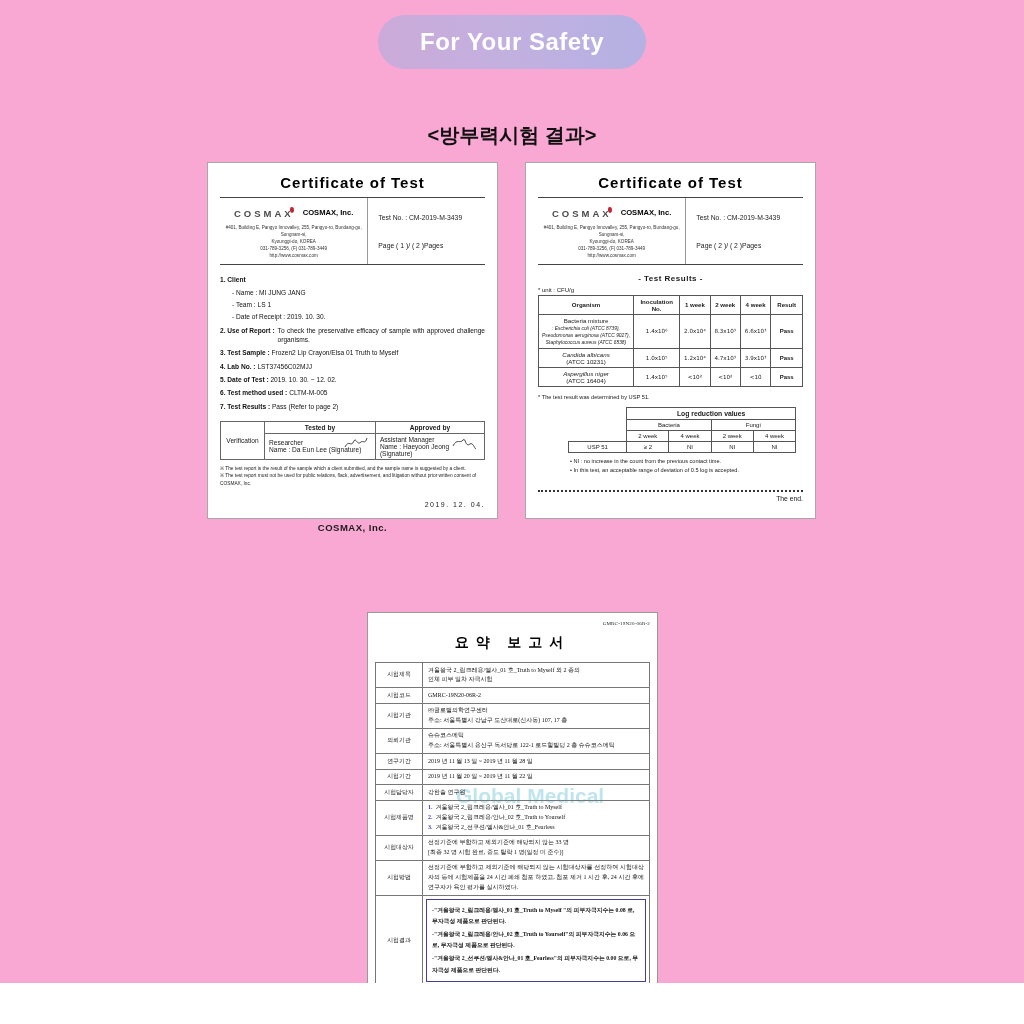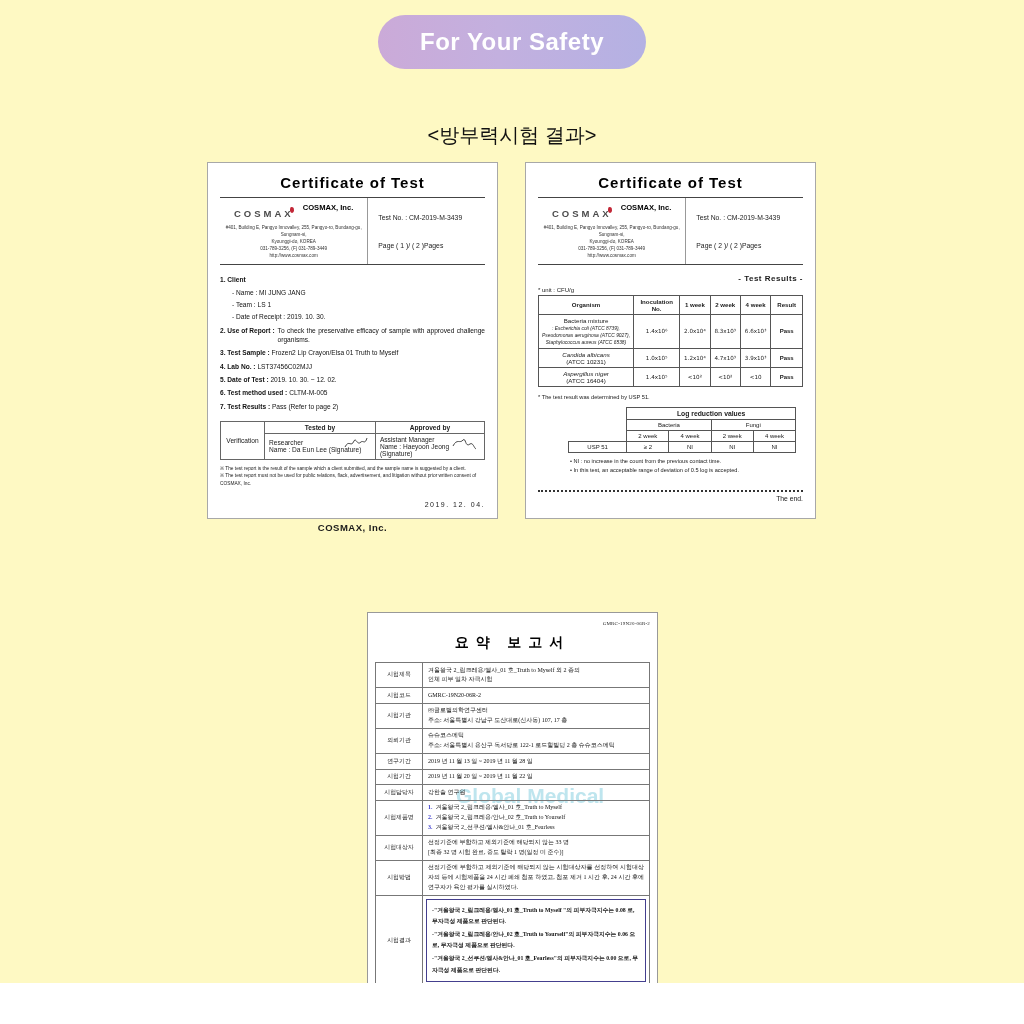--- a/index.html
+++ b/index.html
@@ -1,38 +1,38 @@
 <!DOCTYPE html>
 <html><head>
 <meta charset="utf-8">
 <style>
   * { margin:0; padding:0; box-sizing:border-box; }
   html,body { background:#ffffff; }
   body { font-family:"Liberation Sans", sans-serif; color:#1a1a1a; }
-  .page { position:relative; width:1024px; height:983px; background:#fef9c3; overflow:hidden; }
+  .page { position:relative; width:1024px; height:983px; background:#f9a8d4; overflow:hidden; }
 
   
   .banner { position:absolute; top:15px; left:50%; transform:translateX(-50%);
     width:268px; height:54px; border-radius:27px;
     background:linear-gradient(90deg,#cbaad8 0%,#c3b0df 45%,#b4b1e3 100%);
     color:#ffffff; font-size:24px; font-weight:bold; text-align:center; line-height:54px; letter-spacing:0.5px;}
 
-  .section-heading { position:absolute; width:100%; text-align:center; font-size:20px; font-weight:normal; color:#111; letter-spacing:0px; }
+  .section-heading { position:absolute; width:100%; text-align:center; font-size:20px; font-weight:bold; color:#111; letter-spacing:0px; }
   #h-sec1 { top:122px; }
   #h-sec2 { top:572px; }
 
   
   .cert { position:absolute; top:162px; width:291px; height:357px; border:1px solid #a8a8a8; background:#fff; padding:8px 12px; }
   #cert1 { left:207px; }
   #cert2 { left:525px; }
   .cert-title { text-align:center; font-size:15px; font-weight:bold; letter-spacing:1px; padding:3px 0 6px; color:#000; }
   .cert-head { border-top:1.5px solid #444; border-bottom:1.5px solid #444; display:flex; }
   .cert-head-left { flex:1.35; border-right:1px solid #999; text-align:center; padding:5px 3px 4px; }
   .cert-head-right { flex:1; padding:5px 2px 4px 10px; display:flex; flex-direction:column; justify-content:space-around; font-size:6.8px; color:#222; }
-  .logo-line { display:flex; align-items:flex-start; justify-content:center; gap:5px; }
+  .logo-line { display:flex; align-items:center; justify-content:center; gap:5px; }
   .logo-word { font-size:9.5px; letter-spacing:3px; color:#4a4a4a; font-weight:bold; }
   .logo-dot { display:inline-block; width:4px; height:6px; background:#c22737; border-radius:40% 60% 50% 50%; position:relative; top:-4px; left:-4px; }
   .logo-company { font-size:7.6px; font-weight:bold; color:#000; }
   .addr { font-size:4.6px; color:#333; line-height:1.55; margin-top:3px; }
 
   .cert-body { font-size:6.6px; color:#111; padding-top:7px; line-height:1.35; }
   .item { margin-top:4.5px; }
   .b { font-weight:bold; }
   .sub-lines { margin:2px 0 0 12px; line-height:1.8; }
   .wrap-item { display:flex; gap:3px; }
@@ -43,21 +43,21 @@
   table.vtable th { font-weight:bold; text-align:center; }
   .v-cell { width:44px; text-align:center; vertical-align:middle; }
   .sig-td { position:relative; height:26px; vertical-align:middle; }
   .sig { position:absolute; right:6px; top:2px; }
 
   .notes { font-size:4.8px; color:#222; line-height:1.55; margin-top:5px; }
   .cert-date { text-align:right; font-size:7px; letter-spacing:1.5px; margin-top:14px; }
   .cert-company { text-align:center; font-size:9.5px; font-weight:bold; margin-top:14px; letter-spacing:0.5px; }
 
   
-  .results-heading { text-align:right; font-weight:bold; font-size:8px; margin:9px 0 4px; letter-spacing:0.5px; }
+  .results-heading { text-align:center; font-weight:bold; font-size:8px; margin:9px 0 4px; letter-spacing:0.5px; }
   .unit-note { font-size:6px; margin-bottom:2px; }
   table.rtable { width:100%; border-collapse:collapse; font-size:6px; }
   table.rtable th, table.rtable td { border:1px solid #555; text-align:center; padding:2px 1px; }
   table.rtable th { font-weight:bold; font-size:6.1px; }
   .org-name { font-size:6.2px; }
   .org-sub { font-style:italic; font-size:4.9px; color:#222; line-height:1.45; margin-top:1px; }
   .italic { font-style:italic; }
   .num-cell { font-family:"DejaVu Sans", sans-serif; font-size:5.6px; }
   .pass { font-weight:bold; }
   .usp-note { font-size:5.7px; margin-top:7px; }

